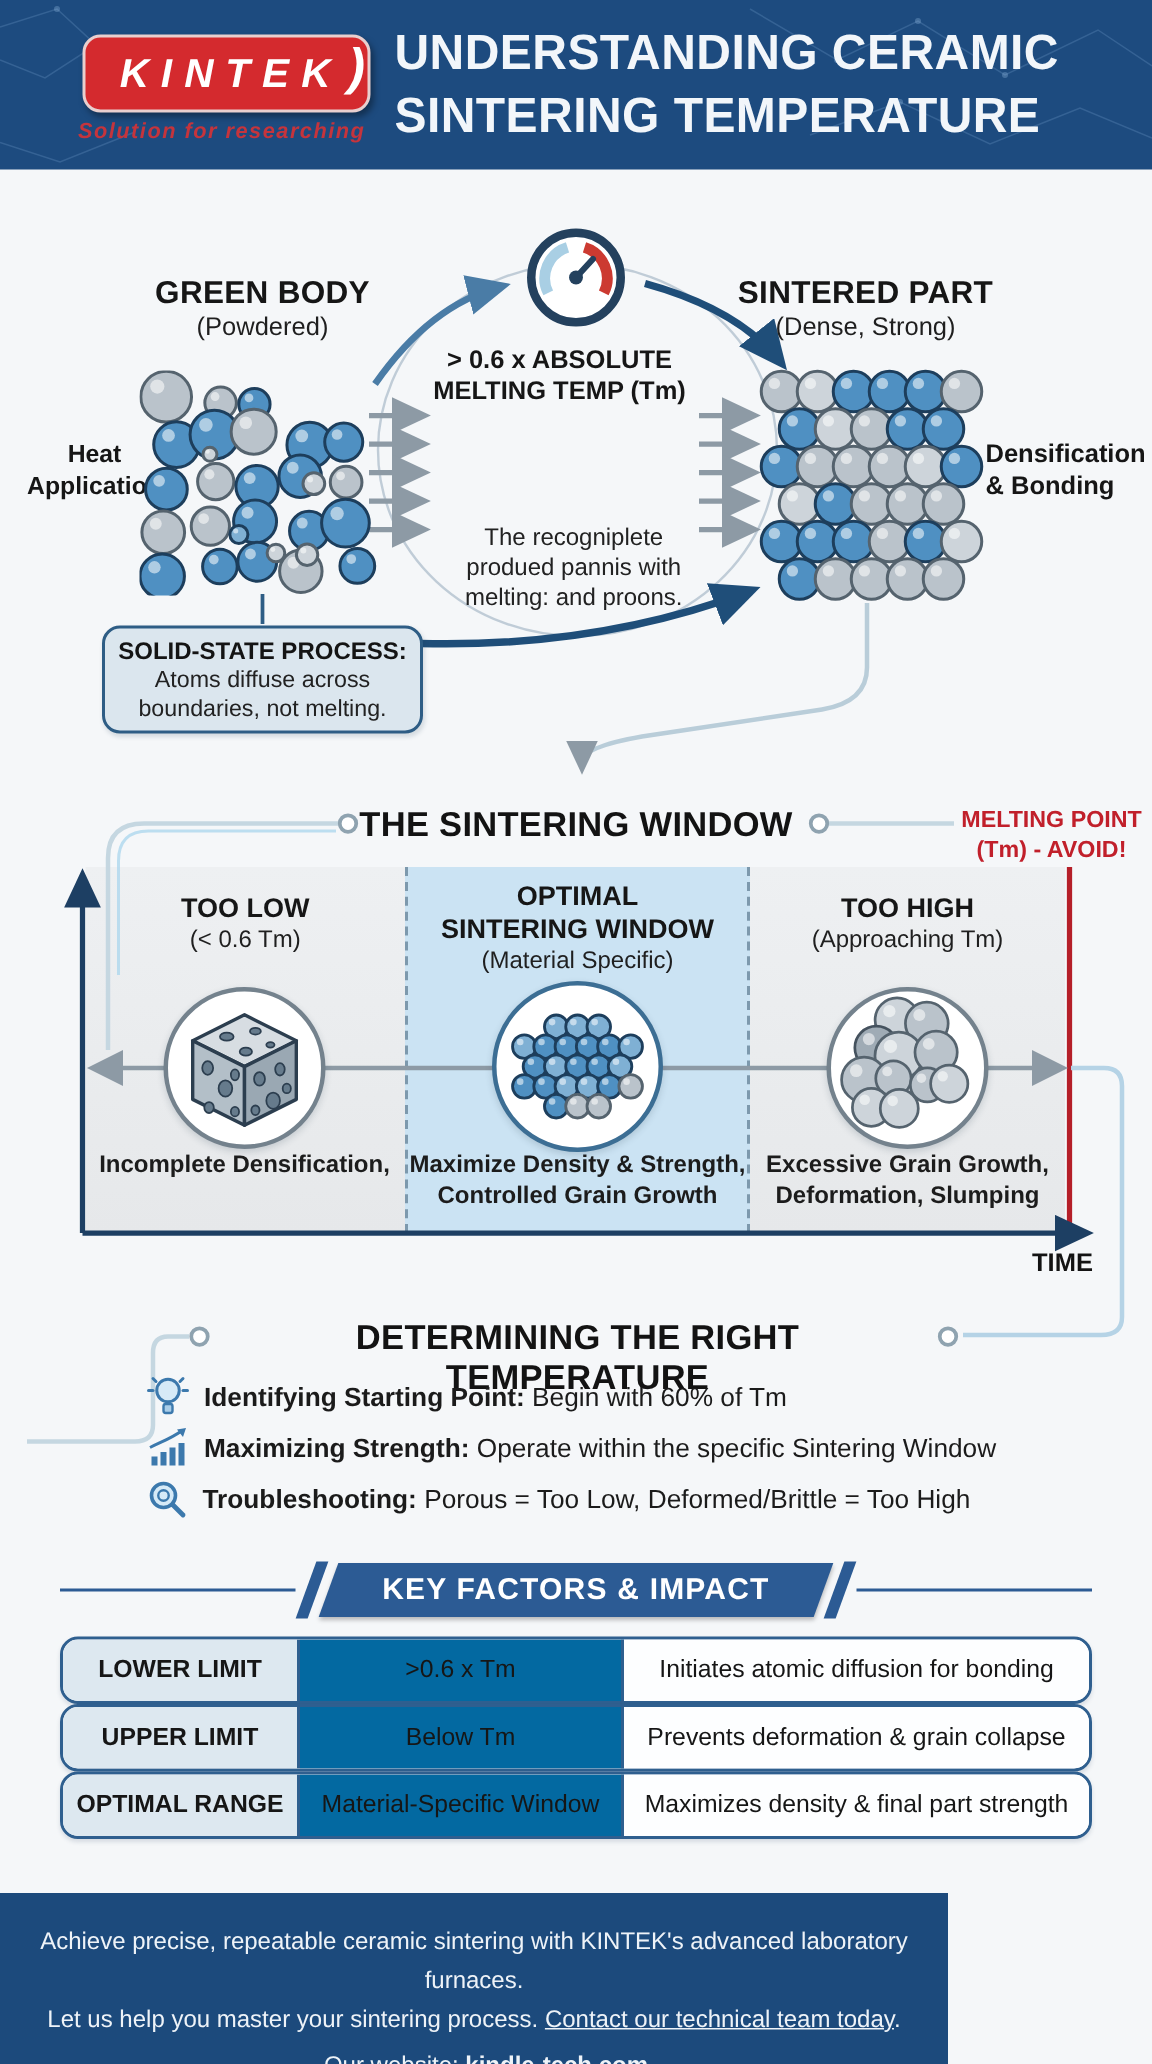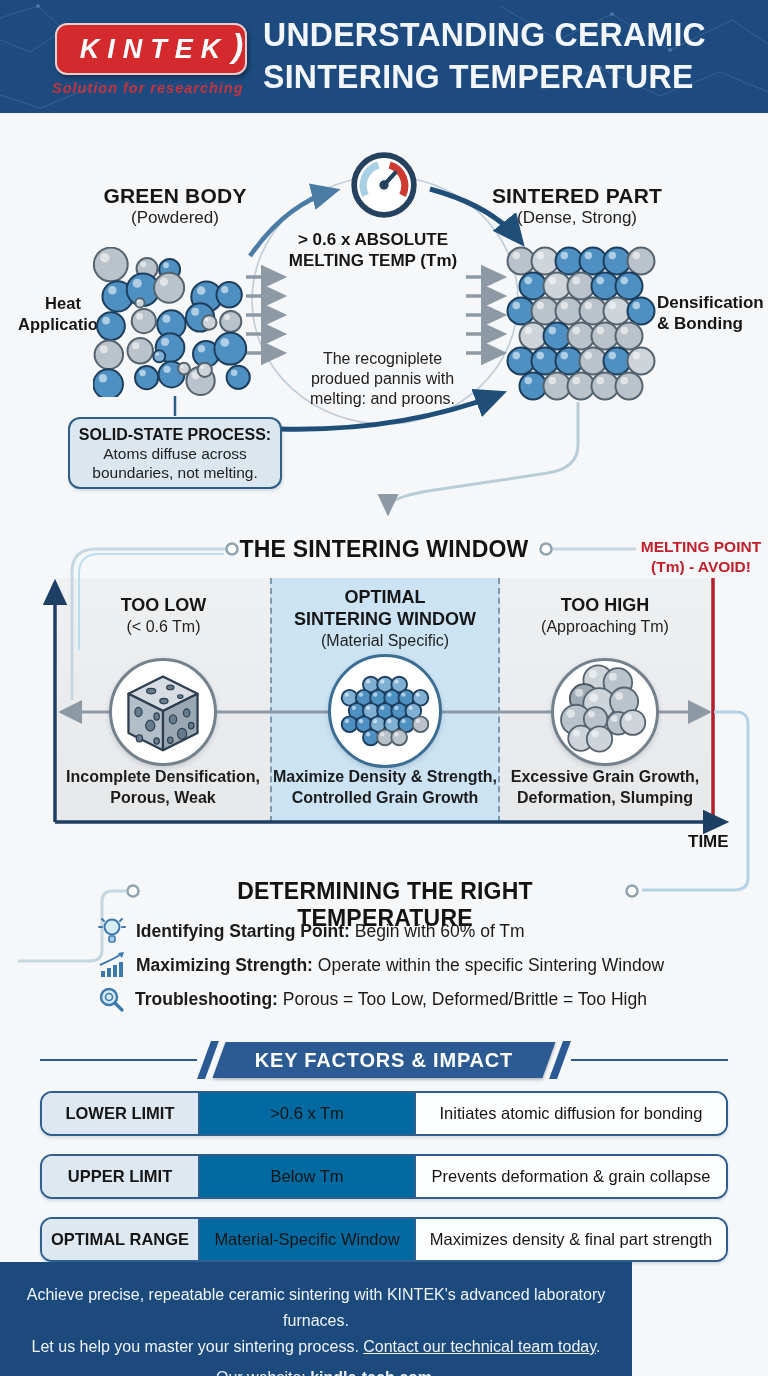--- a/index.html
+++ b/index.html
@@ -48,21 +48,21 @@
   .d-text{font-size:17.5px;color:#1b1b1b;}
   .d-text b{font-weight:800;}
 
   
   #kf-banner-row{left:40px;top:1041px;width:688px;height:38px;display:flex;align-items:center;}
   .kf-line{height:2.5px;background:#2c5b94;flex:1;}
   .kf-slash{width:8px;height:38px;background:#2c5b94;transform:skewX(-20deg);margin:0 7px;}
   #kf-banner{width:330px;height:36px;background:#2c5b94;transform:skewX(-20deg);display:flex;align-items:center;justify-content:center;box-shadow:1px 2px 3px rgba(0,0,0,.25);}
   #kf-banner span{transform:skewX(20deg);color:#fff;font-weight:800;font-size:20px;letter-spacing:.8px;}
   #kf-table{left:40px;top:1091px;width:688px;}
-  .kf-row{display:flex;height:45px;border:2px solid #2f5f8f;border-radius:12px;overflow:hidden;margin-bottom:18px;background:#fff;box-shadow:0 2px 3px rgba(40,70,100,.15);}
+  .kf-row{display:flex;height:45px;border:2px solid #2f5f8f;border-radius:12px;overflow:hidden;margin-bottom:0;background:#fff;box-shadow:0 2px 3px rgba(40,70,100,.15);}
   .kf-c{display:flex;align-items:center;justify-content:center;font-size:16.5px;color:#161616;}
   .kf-factor{width:158px;background:#dde8f0;border-right:2px solid #2f5f8f;font-weight:800;font-size:16.5px;}
   .kf-value{width:216px;background:#0369a1;border-right:2px solid #2f5f8f;}
   .kf-impact{flex:1;background:#fdfeff;}
 
   
   #ftr{left:0;top:1262px;width:632px;height:114px;background:#1c4a7c;color:#eef3f8;}
   #ftr .l1{margin:20px 20px 0;font-size:16px;line-height:26px;text-align:center;}
   #ftr a{color:#eef3f8;text-decoration:underline;cursor:pointer;}
   #ftr .l3{margin-top:9px;font-size:16px;text-align:center;padding-left:16px;}
@@ -448,21 +448,20 @@
           <circle cx="80.84334781765938" cy="61.053702030330896" r="3.8227894306182866" fill="#ffffff" opacity=".55"></circle>
           <circle cx="28.467325568199158" cy="83.88609778881073" r="13.8722562789917" fill="#cdd4da" stroke="#55636e" stroke-width="2"></circle>
           <circle cx="23.612035870552063" cy="78.33719527721405" r="3.884231758117676" fill="#ffffff" opacity=".55"></circle>
           <circle cx="48.98340559005737" cy="84.64657184481621" r="13.933909893035889" fill="#cdd4da" stroke="#55636e" stroke-width="2"></circle>
           <circle cx="44.10653712749481" cy="79.07300788760185" r="3.901494770050049" fill="#ffffff" opacity=".55"></circle>
         </svg>
     </div>
 
     <div class="abs ctr" style="left:53px;top:766px;width:220px;">
       <div class="zcap">Incomplete Densification,</div>
-      <div class="zcap">Porous, Weak</div>
     </div>
     <div class="abs ctr" style="left:263px;top:766px;width:244px;">
       <div class="zcap">Maximize Density &amp; Strength,</div>
       <div class="zcap">Controlled Grain Growth</div>
     </div>
     <div class="abs ctr" style="left:495px;top:766px;width:220px;">
       <div class="zcap">Excessive Grain Growth,</div>
       <div class="zcap">Deformation, Slumping</div>
     </div>
     <div id="time-label" class="abs" style="left:688px;top:832px;">TIME</div>

